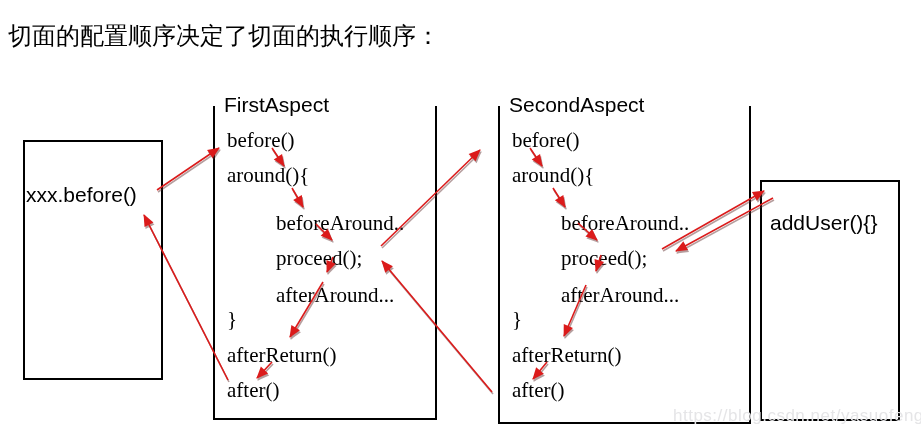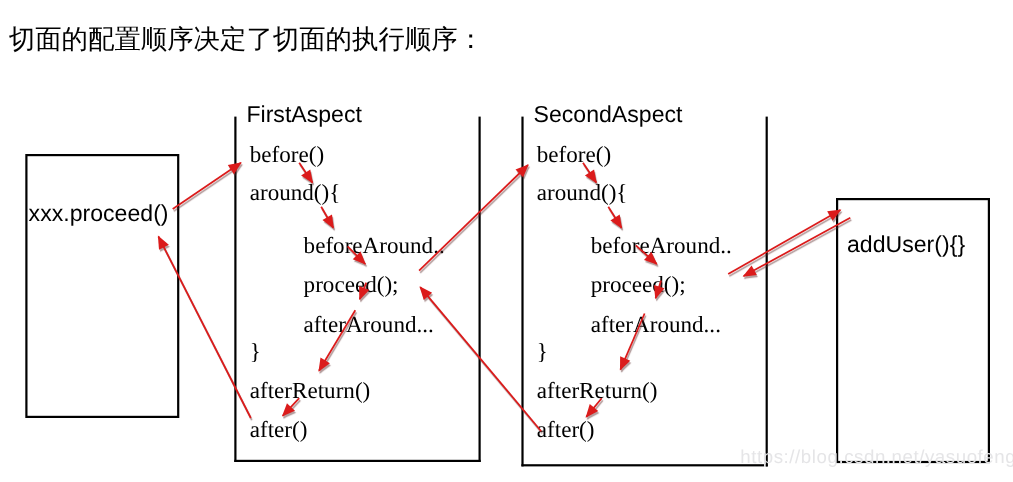--- a/index.html
+++ b/index.html
@@ -20,21 +20,21 @@
     position:absolute;top:-13px;left:9px;background:#fff;padding:0 9px 0 0;
     font-size:21px;line-height:24px;white-space:nowrap;
   }
   .aspect-line{
     position:absolute;font-size:21px;line-height:22px;white-space:nowrap;font-family:Liberation Serif, serif;
   }
   .aspect-line.plain{left:12px;}
   .aspect-line.indent{left:61px;margin-top:12px;}
   #caller-box{left:23px;top:140px;width:140px;height:240px;}
   #first-aspect{left:213px;top:106px;width:224px;height:314px;border-top:none;}
-  #second-aspect{left:474px;top:106px;width:224px;height:318px;border-top:none;padding-left:18px;}
+  #second-aspect{left:498px;top:106px;width:253px;height:318px;border-top:none;padding-left:18px;}
   #target-box{left:760px;top:132px;width:140px;height:241px;margin-top:48px;}
   
   .aspect{border-top:2px solid #000;}
   .watermark{
     position:absolute;left:673px;top:406px;font-size:17px;letter-spacing:0.5px;
     color:#e5e5e7;white-space:nowrap;z-index:6;
   }
   svg.arrow-layer{
     position:absolute;left:0;top:0;z-index:5;pointer-events:none;
     filter:drop-shadow(1px 2px 0.5px rgba(90,40,40,0.45));
@@ -42,21 +42,21 @@
   line.arrow{stroke-width:1.6;}
 </style>
 </head>
 <body>
 
 <div class="canvas">
 
   <div class="page-title">切面的配置顺序决定了切面的执行顺序：</div>
 
   <div class="box" id="caller-box">
-    <div class="box-label" style="left:1px;top:42px;">xxx.proceed()</div>
+    <div class="box-label" style="left:1px;top:42px;">xxx.before()</div>
   </div>
 
   <div class="box aspect" id="first-aspect">
     <div class="aspect-title">FirstAspect</div>
     <div class="aspect-line plain" style="top:23px;">before()</div>
     <div class="aspect-line plain" style="top:58px;">around(){</div>
     <div class="aspect-line indent" style="top:94px;">beforeAround..</div>
     <div class="aspect-line indent" style="top:129px;">proceed();</div>
     <div class="aspect-line indent" style="top:166px;">afterAround...</div>
     <div class="aspect-line plain" style="top:202px;">}</div>

